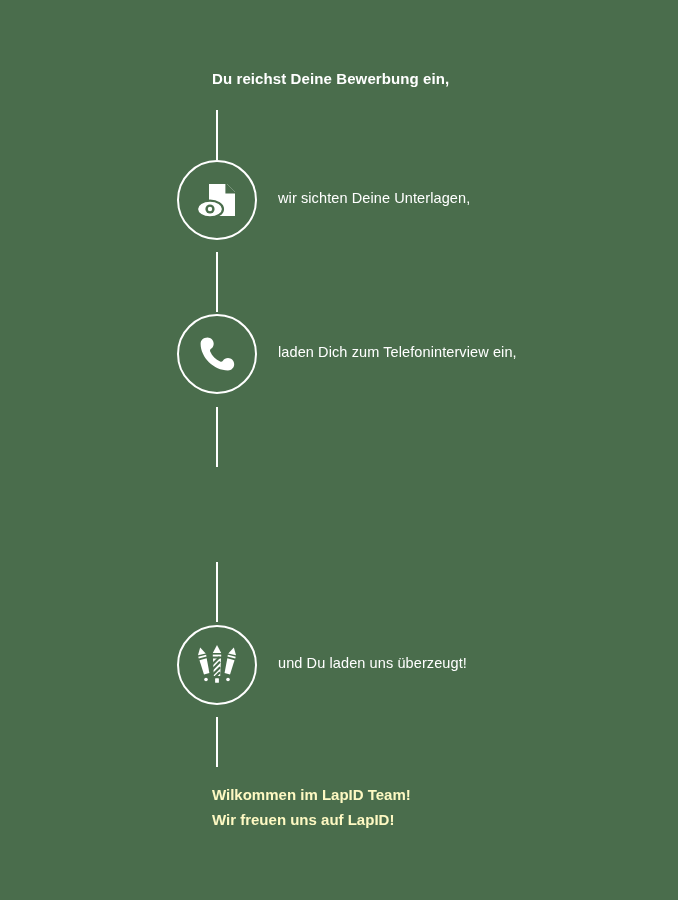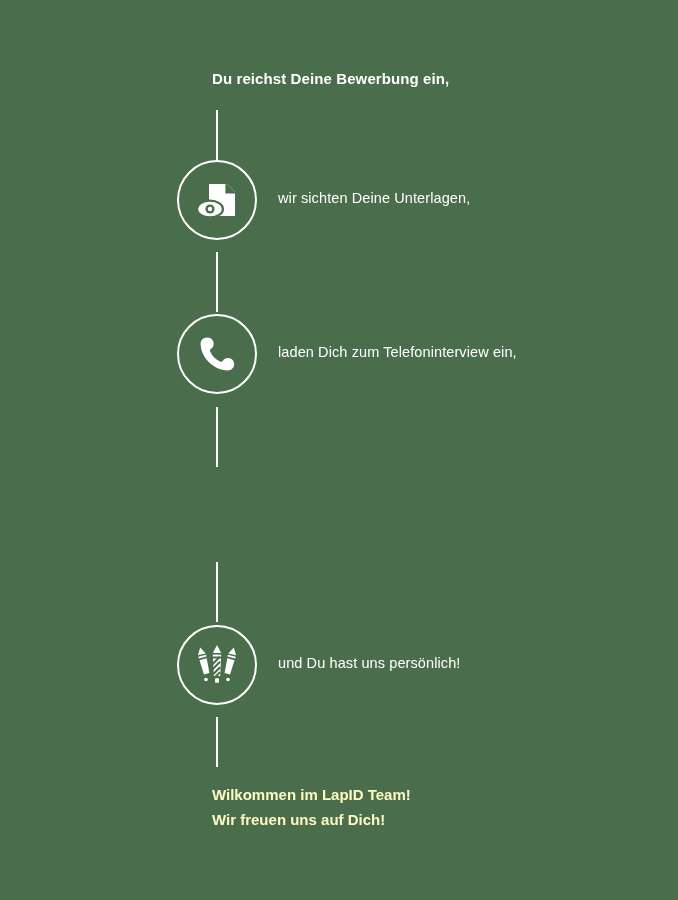--- a/index.html
+++ b/index.html
@@ -158,23 +158,23 @@
         </g>
 
         <g stroke="#4a6d4c" stroke-width="2.1">
           <line x1="19.4" y1="23.2" x2="26.6" y2="16.0"></line>
           <line x1="19.4" y1="28.4" x2="27.0" y2="20.8"></line>
           <line x1="19.8" y1="33.6" x2="27.2" y2="26.2"></line>
           <line x1="22.6" y1="35.6" x2="27.0" y2="31.2"></line>
         </g>
       </svg>
     </div>
-    <div class="step-label">und Du hast uns persönlich!</div>
+    <div class="step-label">und Du laden uns überzeugt!</div>
   </div>
 
   <div class="connector" style="top:717px;height:50px;"></div>
 
   <div id="closing-block">
     <div>Wilkommen im LapID Team!</div>
-    <div>Wir freuen uns auf Dich!</div>
+    <div>Wir freuen uns auf LapID!</div>
   </div>
 
 </div>
 
 </body></html>

